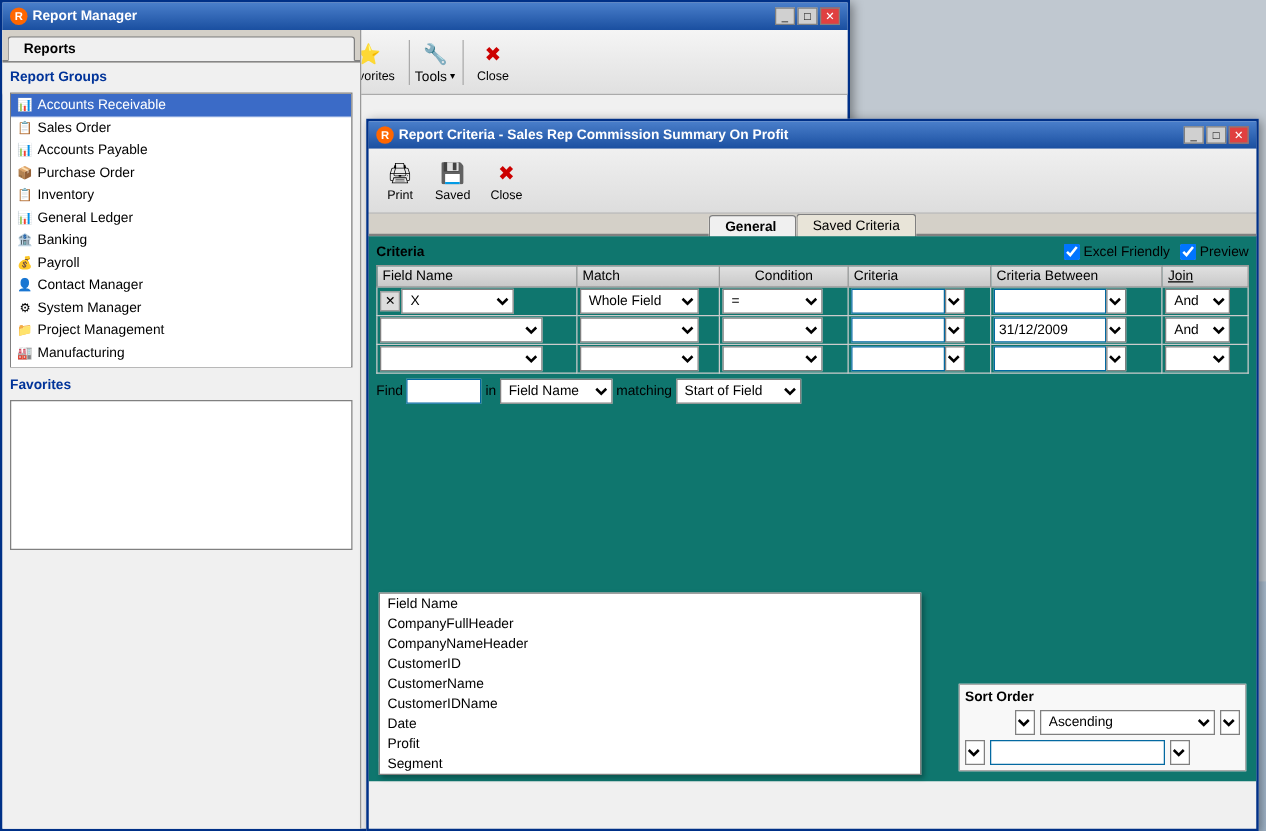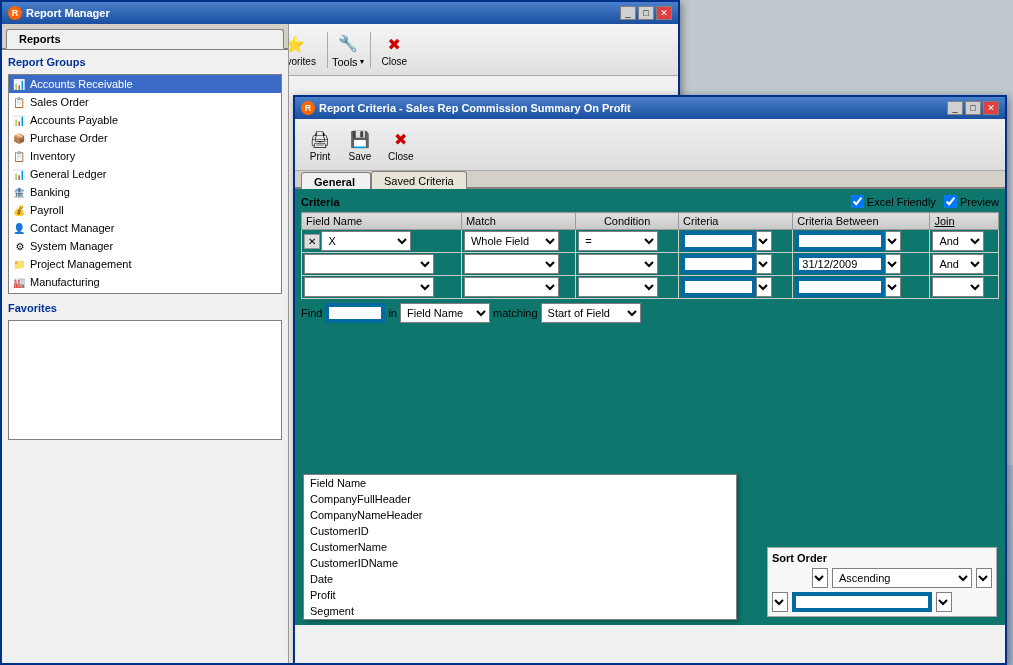--- a/index.html
+++ b/index.html
@@ -211,21 +211,21 @@
     
     select {
       font-size: 11px;
       border: 1px solid #808080;
       background: white;
       padding: 1px 2px;
       height: 20px;
     }
     input[type="text"] {
       font-size: 11px;
-      border: 4px solid #0369a1;
+      border: 1px solid #0369a1;
       padding: 1px 3px;
       height: 20px;
     }
     input[type="checkbox"] {
       cursor: pointer;
     }
 
     
     .field-dropdown {
       position: absolute;
@@ -412,29 +412,29 @@
     </div>
   </div>
 
   <div class="dialog-toolbar">
     <button class="toolbar-btn">
       <span class="toolbar-icon">🖨</span>
       <span>Print</span>
     </button>
     <button class="toolbar-btn">
       <span class="toolbar-icon">💾</span>
-      <span>Save</span>
+      <span>Saved</span>
     </button>
     <button class="toolbar-btn">
       <span class="toolbar-icon" style="color:#cc0000;">✖</span>
       <span>Close</span>
     </button>
   </div>
 
-  <div style="background:#d4d0c8;border-bottom:2px solid #808080;padding:4px 6px 0;">
+  <div style="background:#d4d0c8;border-bottom:2px solid #808080;padding:4px 6px 0;text-align:center;">
     <span class="tab active">
       <span>General</span>
     </span>
     <span class="tab">
       <span>Saved Criteria</span>
     </span>
   </div>
 
   <div style="padding:6px;background:#0f766e;position:relative;height:calc(100% - 130px);">
 

